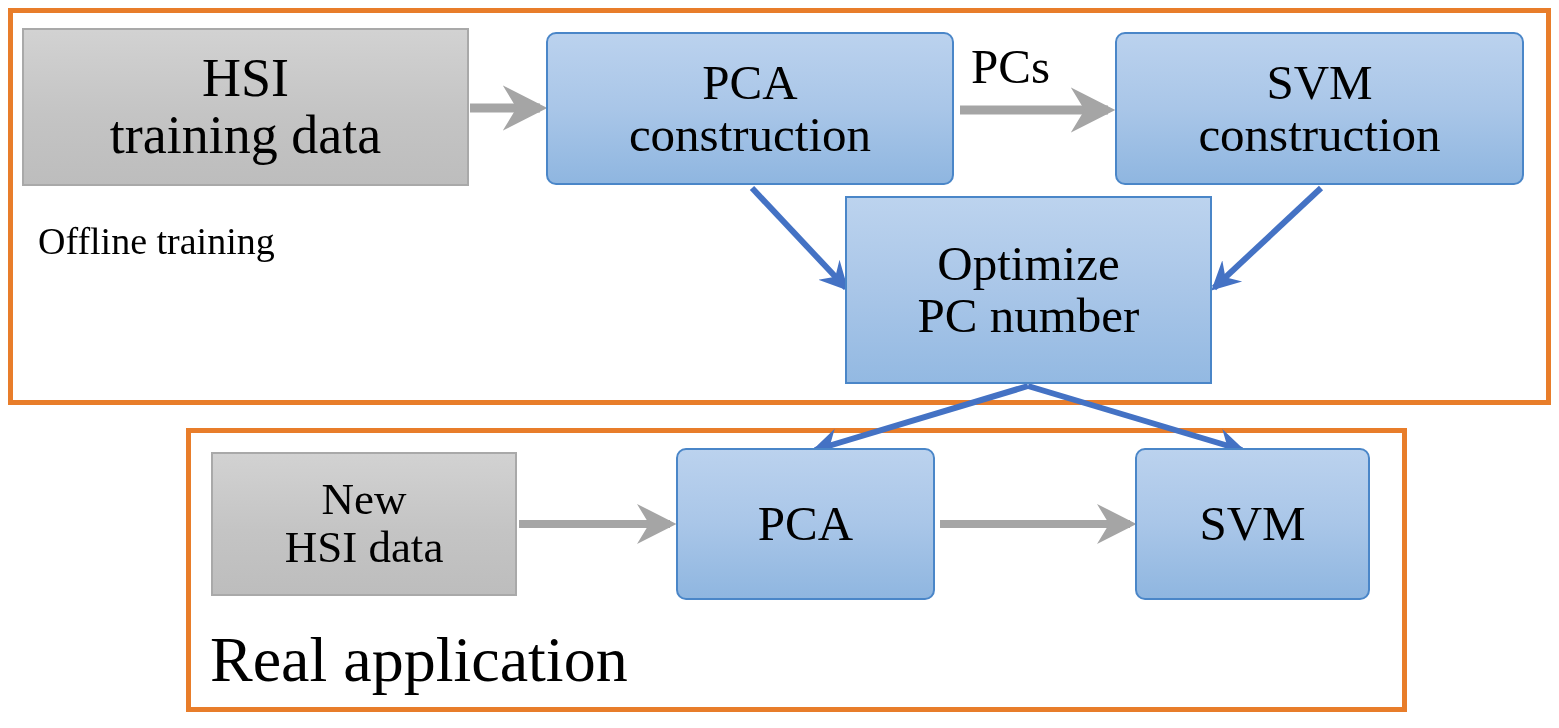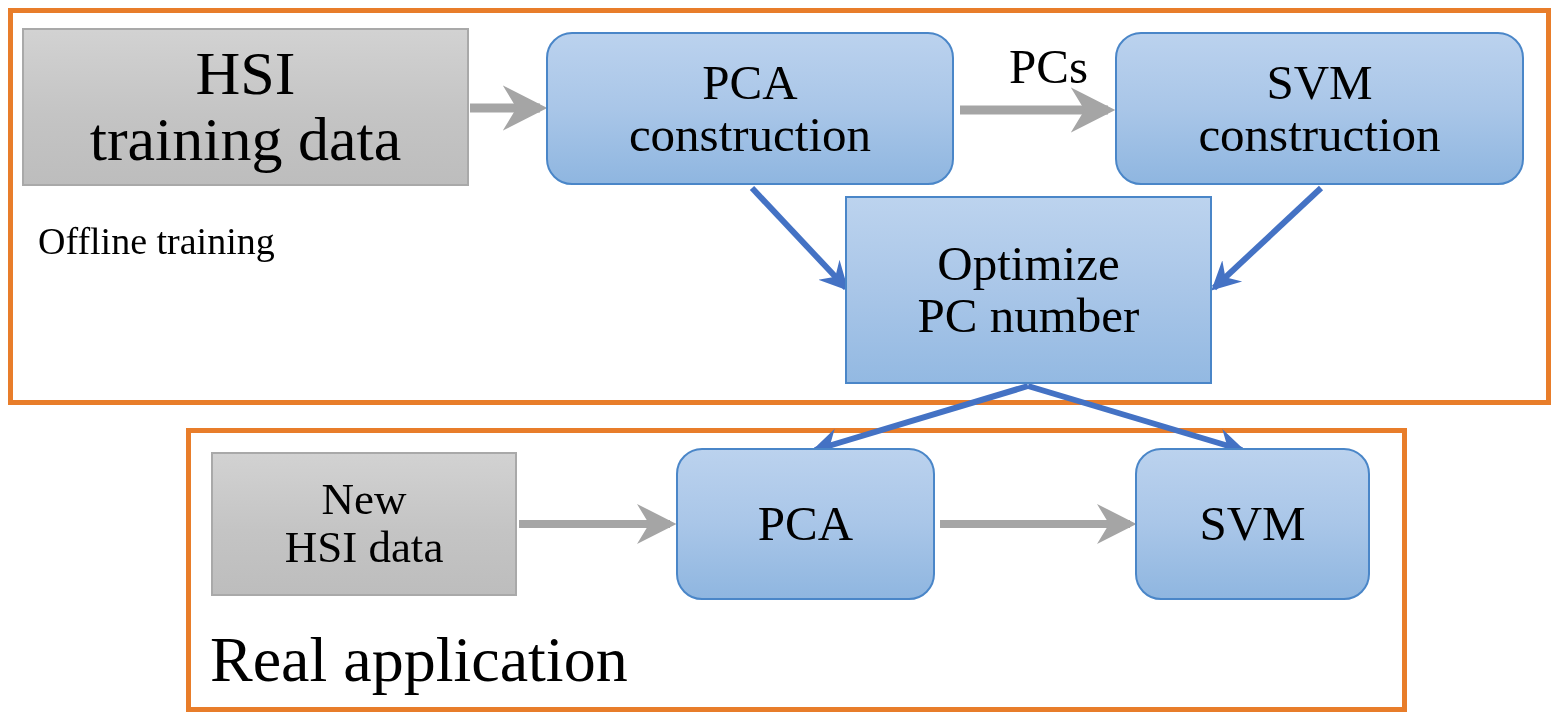--- a/index.html
+++ b/index.html
@@ -63,47 +63,47 @@
   .node .line { display: block; }
 
   .node.grey {
     background: linear-gradient(180deg, #D2D2D2 0%, #C4C4C4 55%, #BDBDBD 100%);
     border: 2px solid #A9A9A9;
     border-radius: 0;
   }
   .node.blue {
     background: linear-gradient(180deg, #BBD2EE 0%, #A9C6E8 50%, #8FB6E0 100%);
     border: 2px solid #4A86C8;
-    border-radius: 26px;
+    border-radius: 10px;
   }
   .node.blue.square {
     border-radius: 0;
     border: 2px solid #4A86C8;
     background: linear-gradient(180deg, #BCD3EE 0%, #A9C6E8 50%, #93B9E2 100%);
   }
 
   
-  #node-hsi-training   { left: 22px;   top: 28px;  width: 447px; height: 158px; font-size: 62px; }
+  #node-hsi-training   { left: 22px;   top: 28px;  width: 447px; height: 158px; font-size: 54px; }
   #node-pca-construct  { left: 546px;  top: 32px;  width: 408px; height: 153px; font-size: 49px; }
   #node-svm-construct  { left: 1115px; top: 32px;  width: 409px; height: 153px; font-size: 49px; }
   #node-optimize       { left: 845px;  top: 196px; width: 367px; height: 188px; font-size: 49px; }
   #node-new-hsi        { left: 211px;  top: 452px; width: 306px; height: 144px; font-size: 45px; }
   #node-pca            { left: 676px;  top: 448px; width: 259px; height: 152px; font-size: 49px; }
   #node-svm            { left: 1135px; top: 448px; width: 235px; height: 152px; font-size: 49px; }
 
   
   .free-label {
     position: absolute;
     color: #000000;
     white-space: nowrap;
     line-height: 1;
   }
   #label-offline-training { left: 38px;  top: 222px; font-size: 38px; }
   #label-real-application { left: 210px; top: 628px; font-size: 64px; }
-  #label-pcs              { left: 971px; top: 42px;  font-size: 49px; margin-left: 38px; }
+  #label-pcs              { left: 971px; top: 42px;  font-size: 49px; }
 </style>
 </head>
 <body>
 
 <div id="canvas">
 
   <div class="frame" id="frame-offline"></div>
   <div class="frame" id="frame-real"></div>
 
   <svg class="edges" viewBox="0 0 1559 728" xmlns="http://www.w3.org/2000/svg">

